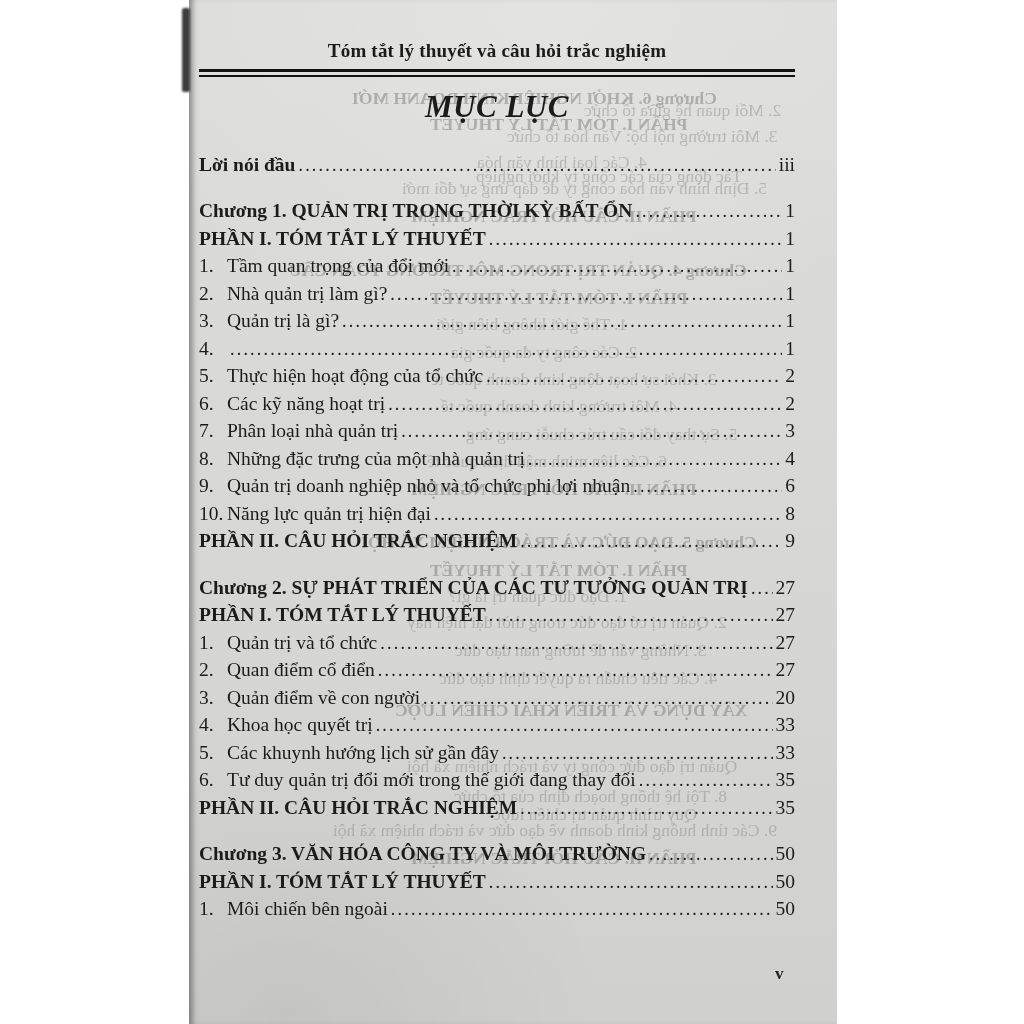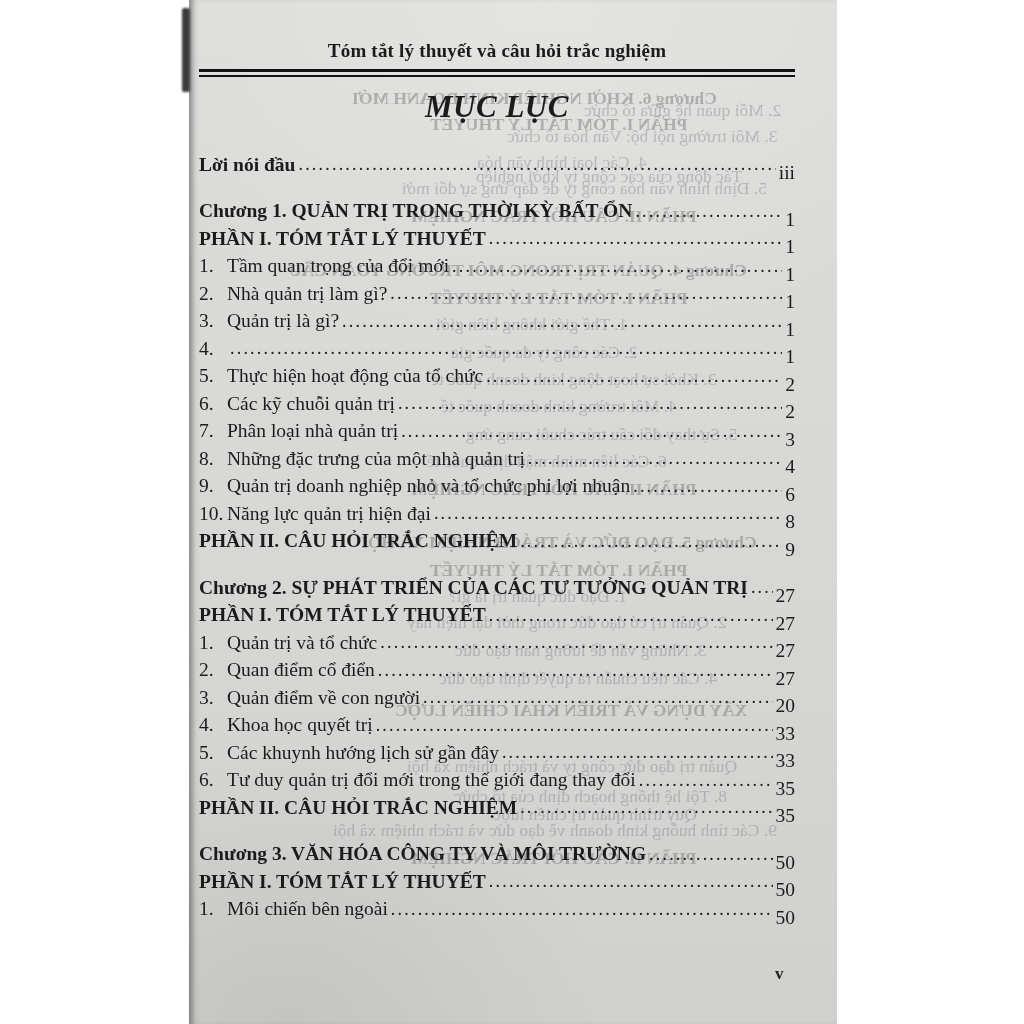--- a/index.html
+++ b/index.html
@@ -19,32 +19,32 @@
   .spine-shade{position:absolute;left:0;top:0;width:7px;height:100%;
     background:linear-gradient(90deg,rgba(0,0,0,.18),rgba(0,0,0,0));}
   .edge-mark{position:absolute;left:-7px;top:8px;width:8px;height:84px;
     background:#3c3c3c;border-radius:2px;filter:blur(.8px);}
   .content{position:absolute;left:10px;right:42px;top:0;color:#1b1b1b;}
   .running-head{margin-top:40px;text-align:center;font-size:19px;font-weight:bold;letter-spacing:.2px;}
   .rule{margin-top:7px;border-top:3.5px solid #121212;}
   .rule::after{content:"";display:block;margin-top:2.5px;border-top:2px solid #121212;}
   .doc-title{margin-top:12px;text-align:center;font-size:31px;font-weight:bold;letter-spacing:.5px;font-style:italic;}
   .toc{margin-top:26px;}
-  .row{display:flex;align-items:center;font-size:19.5px;line-height:27.5px;height:27.5px;color:#1b1b1b;}
+  .row{display:flex;align-items:flex-start;font-size:19.5px;line-height:27.5px;height:27.5px;color:#1b1b1b;}
   .row.gap{margin-top:19px;}
   .row.preface .label,.row.chapter .label,.row.part .label{font-weight:bold;}
   .row.preface{margin-bottom:17px;}
   .num{flex:0 0 28px;}
   .label{white-space:nowrap;}
   .dots{flex:1 1 auto;overflow:hidden;white-space:nowrap;margin-left:3px;}
   .dots::before{
     content:"..........................................................................................................................................................";
     letter-spacing:2.2px;font-size:18px;color:#1e1e1e;
   }
-  .pg{flex:0 0 auto;padding-left:3px;margin-top:17px;}
+  .pg{flex:0 0 auto;padding-left:3px;}
   .folio{position:absolute;left:586px;top:964px;font-size:17px;font-weight:bold;color:#222;}
   .bleed-layer{position:absolute;inset:0;overflow:hidden;pointer-events:none;}
   .bleed{
     position:absolute;white-space:nowrap;transform:scaleX(-1);
     color:rgba(122,126,124,.40);font-size:17.5px;filter:blur(.55px);
   }
   .bleed.b{font-weight:bold;color:rgba(112,116,114,.46);}
 </style>
 </head>
 <body>
@@ -129,21 +129,21 @@
             <span class="pg">1</span>
           </div>
           <div class="row item">
             <span class="num">5.</span>
             <span class="label">Thực hiện hoạt động của tổ chức</span>
             <span class="dots"></span>
             <span class="pg">2</span>
           </div>
           <div class="row item">
             <span class="num">6.</span>
-            <span class="label">Các kỹ chuỗi quản trị</span>
+            <span class="label">Các kỹ năng hoạt trị</span>
             <span class="dots"></span>
             <span class="pg">2</span>
           </div>
           <div class="row item">
             <span class="num">7.</span>
             <span class="label">Phân loại nhà quản trị</span>
             <span class="dots"></span>
             <span class="pg">3</span>
           </div>
           <div class="row item">

